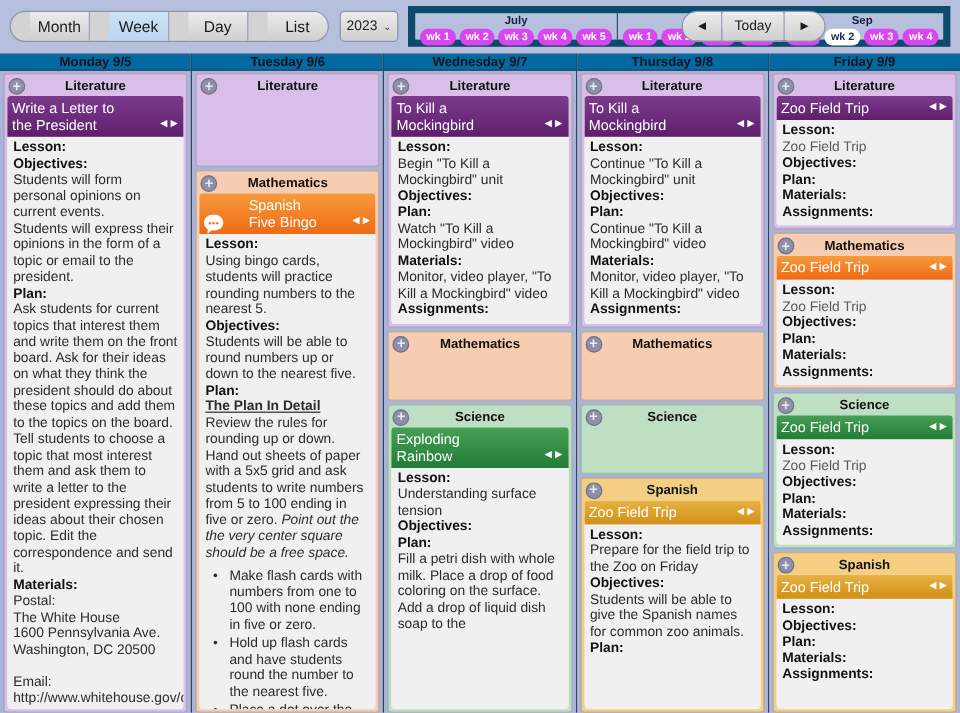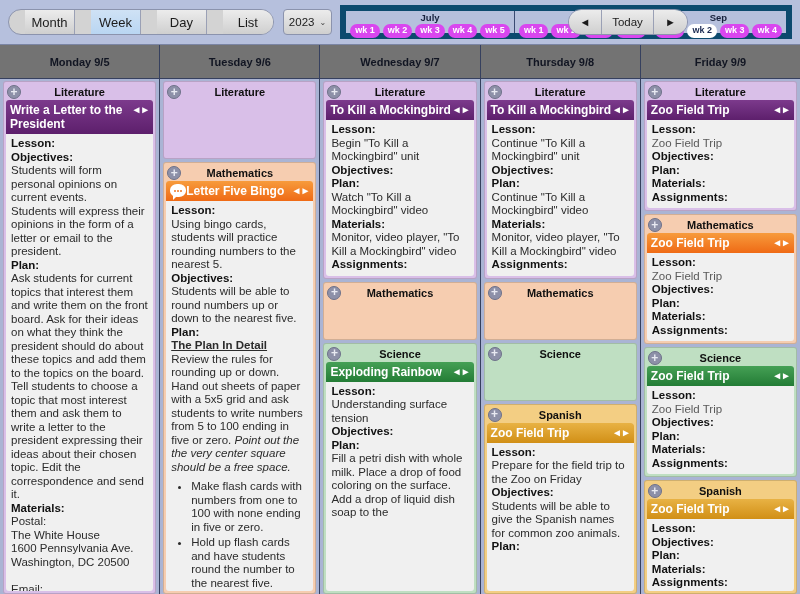--- a/index.html
+++ b/index.html
@@ -108,22 +108,22 @@
   .col {
     flex: 1 1 0;
     min-width: 0;
     display: flex;
     flex-direction: column;
     border-right: 1px solid #36405e;
     background: #aab4d4;
   }
   .col:last-child { border-right: none; }
   .dayhdr {
-    height: 34px;
-    background: #737373;
+    height: 14px;
+    background: #0369a1;
     border-bottom: 1px solid #36405e;
     display: flex; align-items: center; justify-content: center;
     font-size: 11px; font-weight: bold; color: #111522;
     flex: none;
   }
   .colbody {
     flex: 1 1 auto;
     overflow: hidden;
     padding: 2px 3px 0 3px;
     display: flex; flex-direction: column; gap: 3px;
@@ -161,27 +161,27 @@
   
   .card {
     background: #f0f0f0;
     border-radius: 3px;
     overflow: hidden;
     display: flex; flex-direction: column;
     flex: 1 1 auto;
     min-height: 0;
   }
   .cardtitle {
-    display: flex; align-items: flex-start;
+    display: flex; align-items: flex-end;
     padding: 3px 4px;
     color: #ffffff;
-    font-size: 12px; font-weight: bold;
+    font-size: 12px; font-weight: normal;
     line-height: 14px;
     flex: none;
-    gap: 0;
+    gap: 21px;
   }
   .cardtitle .ttxt { flex: 1 1 auto; }
   .arrows { font-size: 10px; letter-spacing: -1px; flex: none; }
   .bubble {
     flex: none;
     width: 16px; height: 13px;
     border-radius: 7px/6px;
     background: #fff;
     position: relative;
     display: flex; align-items: center; justify-content: center;
@@ -288,21 +288,21 @@
           </div>
           <div class="card">
             <div class="cardtitle bar litgrad">
               <span class="ttxt">Write a Letter to the President</span>
               <span class="arrows">◄►</span>
             </div>
             <div class="cardbody">
               <span class="lbl">Lesson:</span>
               <span class="lbl">Objectives:</span>
               <span class="val">Students will form personal opinions on current events.
-Students will express their opinions in the form of a letter or email to the president.</span>
+Students will express their opinions in the form of a topic or email to the president.</span>
               <span class="lbl">Plan:</span>
               <span class="val">Ask students for current topics that interest them and write them on the front board.  Ask for their ideas on what they think the president should do about these topics and add them to the topics on the board.  Tell students to choose a topic that most interest them and ask them to write a letter to the president expressing their ideas about their chosen topic. Edit the correspondence and send it.</span>
               <span class="lbl">Materials:</span>
               <span class="val">Postal:
 The White House
 1600 Pennsylvania Ave.
 Washington, DC  20500
 
 Email:
 http://www.whitehouse.gov/contact/</span>
@@ -325,21 +325,21 @@
             <div class="plus"></div>
             <span>Mathematics</span>
           </div>
           <div class="card">
             <div class="cardtitle bar mathgrad">
               <span class="bubble">
                 <i style="background: rgb(239, 118, 34);"></i>
                 <i style="background: rgb(239, 118, 34);"></i>
                 <i style="background: rgb(239, 118, 34);"></i>
               </span>
-              <span class="ttxt">Letter Five Bingo</span>
+              <span class="ttxt">Spanish Five Bingo</span>
               <span class="arrows">◄►</span>
             </div>
             <div class="cardbody">
               <span class="lbl">Lesson:</span>
               <span class="val">Using bingo cards, students will practice rounding numbers to the nearest 5.</span>
               <span class="lbl">Objectives:</span>
               <span class="val">Students will be able to round numbers up or down to the nearest five.</span>
               <span class="lbl">Plan:</span>
               <span class="val u">The Plan In Detail</span>
               <span class="val">Review the rules for rounding up or down.  Hand out sheets of paper with a 5x5 grid and ask students to write numbers from 5 to 100 ending in five or zero.  <span class="it">Point out the the very center square should be a free space.</span></span>

